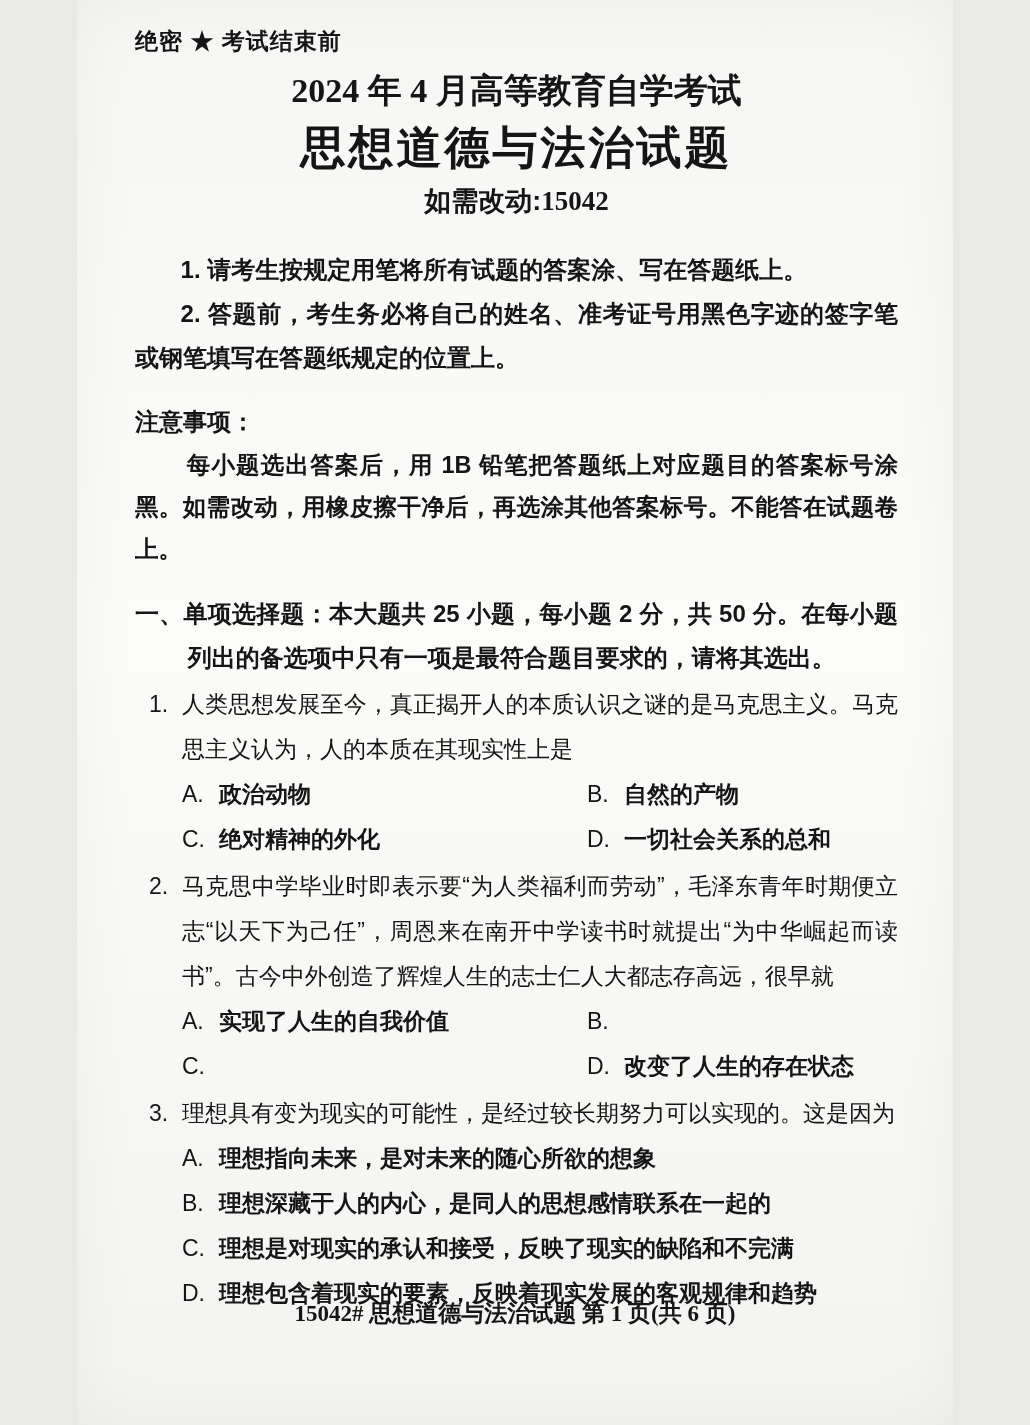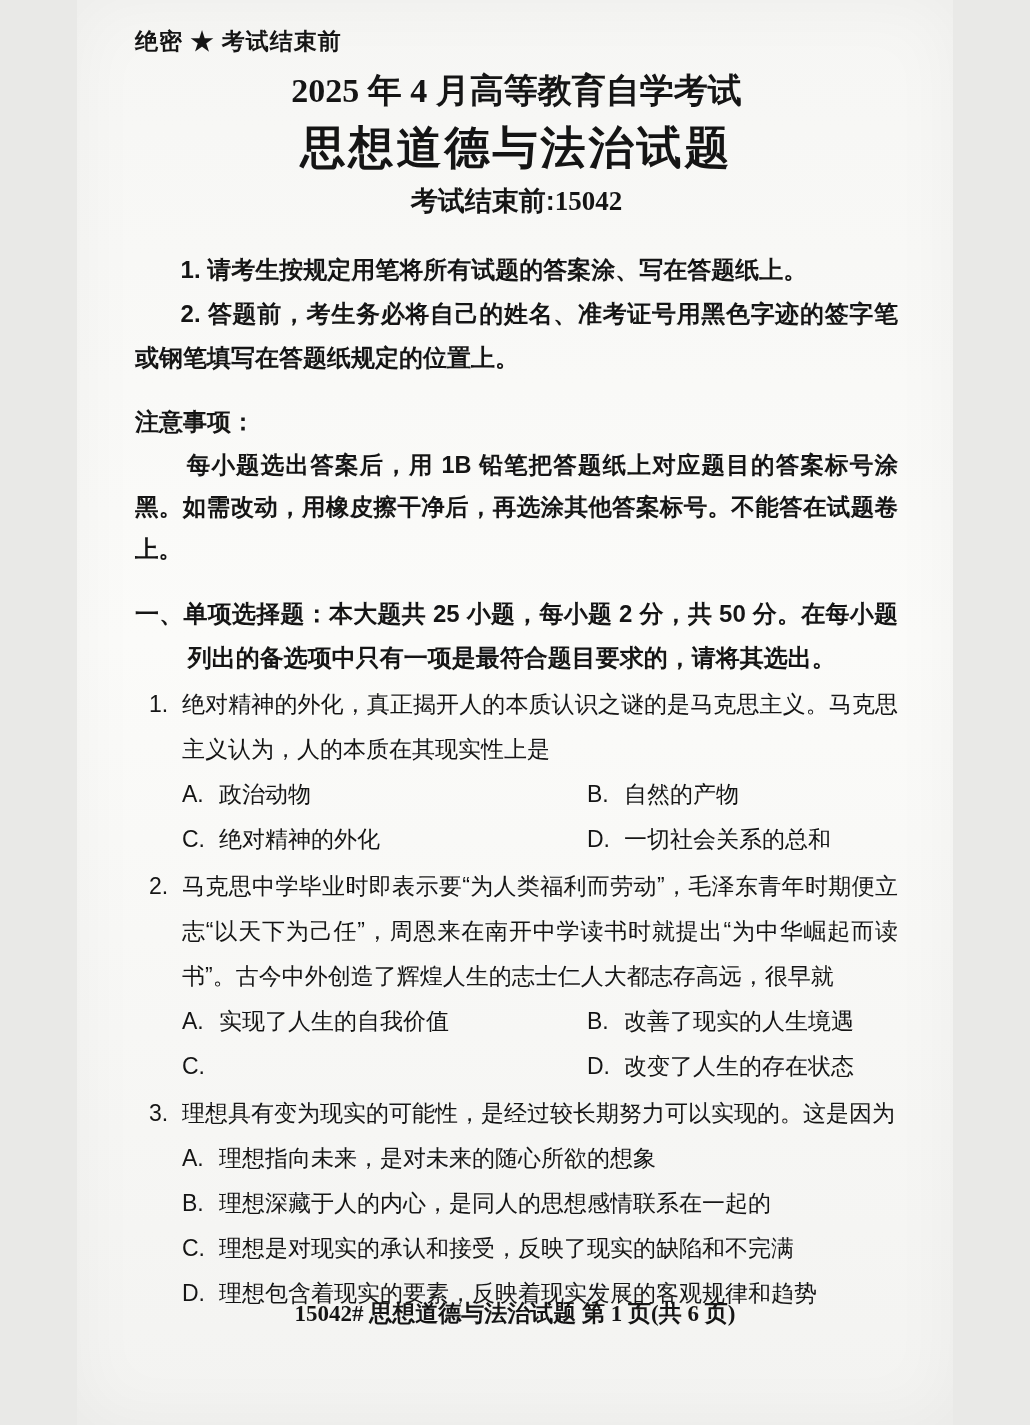--- a/index.html
+++ b/index.html
@@ -112,59 +112,59 @@
   .options { margin-left: 47px; }
   .options.two-col {
     display: grid;
     grid-template-columns: 405px 1fr;
   }
   .option {
     display: flex;
     line-height: 45px;
   }
   .opt-label { flex: none; width: 37px; }
-  .opt-text { white-space: nowrap; }
+  .opt-text { white-space: nowrap; font-weight: bold; }
   .options.one-col .opt-text { white-space: normal; }
   .footer {
     position: absolute;
     left: 0;
     right: 0;
     top: 1298px;
     text-align: center;
     font-family: "Liberation Serif", serif;
     font-size: 23px;
     font-weight: 600;
   }
 </style>
 </head>
 <body>
 
 <div class="page">
 
   <div class="classification">绝密 ★ 考试结束前</div>
 
-  <h1 class="exam-session">2025 年 4 月高等教育自学考试</h1>
+  <h1 class="exam-session">2024 年 4 月高等教育自学考试</h1>
   <h2 class="exam-title">思想道德与法治试题</h2>
-  <div class="course-code"><span>考试结束前:</span><span class="code-value">15042</span></div>
+  <div class="course-code"><span>如需改动:</span><span class="code-value">15042</span></div>
 
   <div class="instructions">
     <p class="instruction">1. 请考生按规定用笔将所有试题的答案涂、写在答题纸上。</p>
     <p class="instruction">2. 答题前，考生务必将自己的姓名、准考证号用黑色字迹的签字笔或钢笔填写在答题纸规定的位置上。</p>
   </div>
 
 
   <div class="notice-heading">注意事项：</div>
   <p class="notice-body">每小题选出答案后，用 1B 铅笔把答题纸上对应题目的答案标号涂黑。如需改动，用橡皮擦干净后，再选涂其他答案标号。不能答在试题卷上。</p>
 
   <p class="part-heading">一、单项选择题：本大题共 25 小题，每小题 2 分，共 50 分。在每小题列出的备选项中只有一项是最符合题目要求的，请将其选出。</p>
 
   <div class="question">
     <div class="q-line">
       <span class="q-num">1.</span>
-      <div class="q-stem">绝对精神的外化，真正揭开人的本质认识之谜的是马克思主义。马克思主义认为，人的本质在其现实性上是</div>
+      <div class="q-stem">人类思想发展至今，真正揭开人的本质认识之谜的是马克思主义。马克思主义认为，人的本质在其现实性上是</div>
     </div>
     <div class="options two-col">
       <div class="option">
         <span class="opt-label">A.</span>
         <span class="opt-text">政治动物</span>
       </div>
       <div class="option">
         <span class="opt-label">B.</span>
         <span class="opt-text">自然的产物</span>
       </div>
@@ -184,21 +184,20 @@
       <span class="q-num">2.</span>
       <div class="q-stem">马克思中学毕业时即表示要“为人类福利而劳动”，毛泽东青年时期便立志“以天下为己任”，周恩来在南开中学读书时就提出“为中华崛起而读书”。古今中外创造了辉煌人生的志士仁人大都志存高远，很早就</div>
     </div>
     <div class="options two-col">
       <div class="option">
         <span class="opt-label">A.</span>
         <span class="opt-text">实现了人生的自我价值</span>
       </div>
       <div class="option">
         <span class="opt-label">B.</span>
-        <span class="opt-text">改善了现实的人生境遇</span>
       </div>
       <div class="option">
         <span class="opt-label">C.</span>
       </div>
       <div class="option">
         <span class="opt-label">D.</span>
         <span class="opt-text">改变了人生的存在状态</span>
       </div>
     </div>
   </div>

